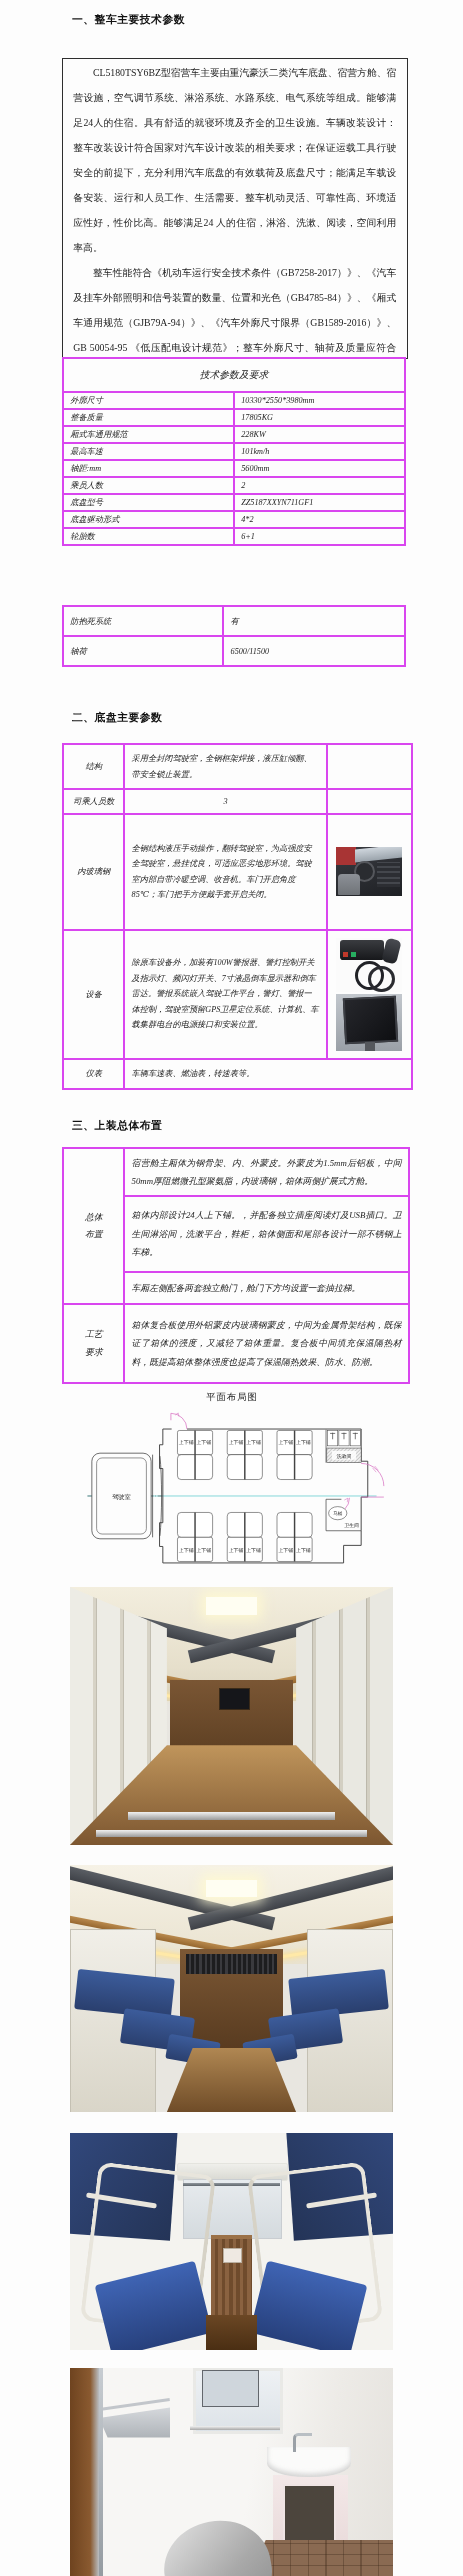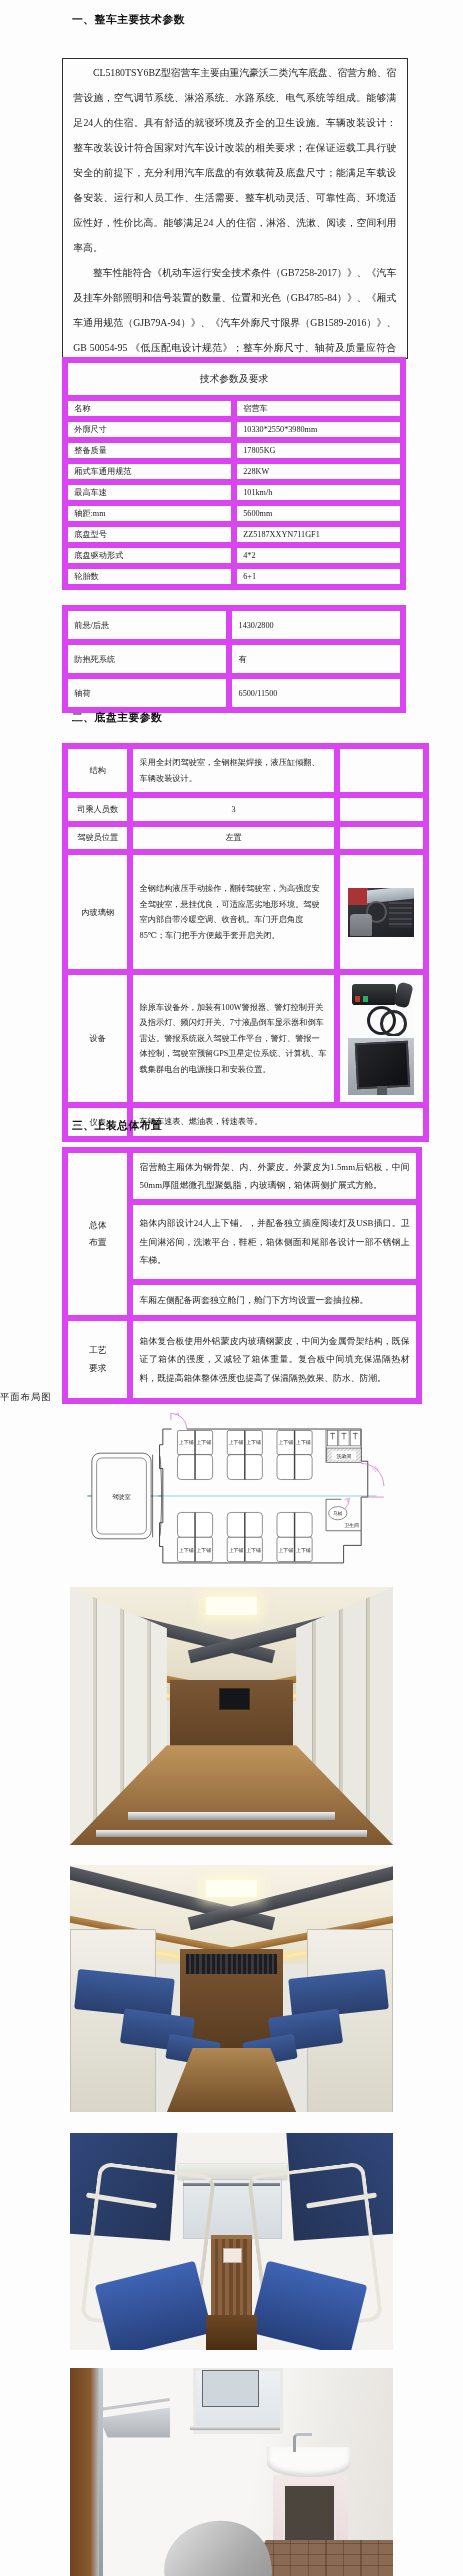--- a/index.html
+++ b/index.html
@@ -8,41 +8,41 @@
   .sec-title{position:absolute;left:72px;margin:0;font-size:10.8px;font-weight:bold;letter-spacing:0.5px;color:#111;}
   #t1{top:13.4px;} #t2{top:711px;} #t3{top:1119px;}
 
   .intro-box{position:absolute;left:62px;top:58px;width:323px;height:297px;
              border:1px solid #2e2e2e;padding:1px 10.3px;font-size:9.8px;line-height:25px;
              text-align:justify;overflow:hidden;}
   .intro-box p{margin:0;text-indent:2em;}
 
   table.tbl{position:absolute;left:62px;width:344px;border-collapse:collapse;table-layout:fixed;
             font-size:8.2px;color:#1c1c1c;}
-  table.tbl th,table.tbl td{border:6px solid #d946ef;padding:1px 6.2px;background:#fdfdfd;}
+  table.tbl th,table.tbl td{border:2px solid #d946ef;padding:1px 6.2px;background:#fdfdfd;font-style:italic;}
   #tech{top:357px;} #tech th{height:30px;font-size:9.8px;font-weight:normal;text-align:center;}
   #tech td{height:13px;} #tech td.lbl{width:146px;}
   #susp{top:605px;} #susp td{height:26px;} #susp td.lbl{width:146px;}
 
   #chassis{top:743px;font-size:8.2px;}
   #chassis td.lbl{width:47px;text-align:center;}
   #chassis td.txt{width:188px;line-height:15.5px;}
   #chassis td.img{width:71px;text-align:center;vertical-align:middle;}
   #chassis tr.r-struct td{height:41px;} #chassis tr.r-small td{height:20.6px;text-align:center;}
   #chassis tr.r-cfg td{height:112px;} #chassis tr.r-equip td{height:125px;}
   #chassis tr.r-meter td{height:26px;}
 
   #upfit{top:1147px;font-size:8.8px;}
   #upfit td.lbl{width:47px;text-align:center;}
   #upfit td.lbl .stack{display:block;width:2.3em;margin:0 auto;line-height:17.5px;}
   #upfit td.txt{width:270px;line-height:18.5px;text-align:justify;}
   #upfit tr.u1 td{height:44px;} #upfit tr.u2 td{height:72px;}
   #upfit tr.u3 td{height:28px;} #upfit tr.u4 td{height:75px;}
 
-  .plan-title{position:absolute;top:1391px;left:0;width:464px;
+  .plan-title{position:absolute;top:1391px;left:0;width:464px;text-align:center;
               font-size:9.3px;letter-spacing:1px;color:#222;}
   .plan-wrap{position:absolute;left:31px;top:1410px;width:402px;height:161px;}
 
   
   .photo{position:absolute;left:70px;width:323px;overflow:hidden;background:#e8e6e0;}
   .photo *{position:absolute;}
   #ph1{top:1587px;height:258px;} #ph2{top:1865px;height:247px;}
   #ph3{top:2133px;height:217px;} #ph4{top:2368px;height:232px;}
 
   
@@ -123,92 +123,83 @@
     <p>CL5180TSY6BZ型宿营车主要由重汽豪沃二类汽车底盘、宿营方舱、宿营设施，空气调节系统、淋浴系统、水路系统、电气系统等组成。能够满足24人的住宿。具有舒适的就寝环境及齐全的卫生设施。车辆改装设计：整车改装设计符合国家对汽车设计改装的相关要求；在保证运载工具行驶安全的前提下，充分利用汽车底盘的有效载荷及底盘尺寸；能满足车载设备安装、运行和人员工作、生活需要。整车机动灵活、可靠性高、环境适应性好，性价比高。能够满足24 人的住宿，淋浴、洗漱、阅读，空间利用率高。</p>
     <p>整车性能符合《机动车运行安全技术条件（GB7258-2017）》、《汽车及挂车外部照明和信号装置的数量、位置和光色（GB4785-84）》、《厢式车通用规范（GJB79A-94）》、《汽车外廓尺寸限界（GB1589-2016）》、GB 50054-95 《低压配电设计规范》；整车外廓尺寸、轴荷及质量应符合GB1589-2016《道路车辆外廓尺寸、轴荷及质量限值》的规定；</p>
   </div>
 
   <table class="tbl" id="tech">
     <tbody>
       <tr>
           <th colspan="2">技术参数及要求</th>
         </tr>
       <tr>
-          <td class="lbl">名称</td>
-          <td>宿营车</td>
-        </tr>
-      <tr>
           <td class="lbl">外廓尺寸</td>
           <td>10330*2550*3980mm</td>
         </tr>
       <tr>
           <td class="lbl">整备质量</td>
           <td>17805KG</td>
         </tr>
       <tr>
           <td class="lbl">厢式车通用规范</td>
           <td>228KW</td>
         </tr>
       <tr>
           <td class="lbl">最高车速</td>
           <td>101km/h</td>
         </tr>
       <tr>
           <td class="lbl">轴距:mm</td>
           <td>5600mm</td>
         </tr>
       <tr>
+          <td class="lbl">乘员人数</td>
+          <td>2</td>
+        </tr>
+      <tr>
           <td class="lbl">底盘型号</td>
           <td>ZZ5187XXYN711GF1</td>
         </tr>
       <tr>
           <td class="lbl">底盘驱动形式</td>
           <td>4*2</td>
         </tr>
       <tr>
           <td class="lbl">轮胎数</td>
           <td>6+1</td>
         </tr>
     </tbody>
   </table>
 
   <table class="tbl" id="susp">
     <tbody>
-      <tr>
-          <td class="lbl">前悬/后悬</td>
-          <td>1430/2800</td>
-        </tr>
       <tr>
           <td class="lbl">防抱死系统</td>
           <td>有</td>
         </tr>
       <tr>
           <td class="lbl">轴荷</td>
           <td>6500/11500</td>
         </tr>
     </tbody>
   </table>
 
   <h2 class="sec-title" id="t2">二、底盘主要参数</h2>
 
   <table class="tbl" id="chassis">
     <tbody>
       <tr class="r-struct">
         <td class="lbl">结构</td>
-        <td class="txt">采用全封闭驾驶室，全钢框架焊接，液压缸倾翻、车辆改装设计。</td>
+        <td class="txt">采用全封闭驾驶室，全钢框架焊接，液压缸倾翻、带安全锁止装置。</td>
         <td class="img"></td>
       </tr>
       <tr class="r-small">
         <td class="lbl">司乘人员数</td>
         <td class="txt">3</td>
-        <td class="img"></td>
-      </tr>
-      <tr class="r-small">
-        <td class="lbl">驾驶员位置</td>
-        <td class="txt">左置</td>
         <td class="img"></td>
       </tr>
       <tr class="r-cfg">
         <td class="lbl">内玻璃钢</td>
         <td class="txt">全钢结构液压手动操作，翻转驾驶室，为高强度安全驾驶室，悬挂优良，可适应恶劣地形环境。驾驶室内部自带冷暖空调、收音机。车门开启角度85℃；车门把手方便戴手套开启关闭。</td>
         <td class="img">
 
           <div style="position:relative;width:66px;height:49px;margin:0 auto;background:linear-gradient(160deg,#3a3c42,#1e2024);overflow:hidden;">
             <div style="position:absolute;left:0;top:0;width:30%;height:36%;background:#a83434;"></div>
             <div style="position:absolute;left:28%;top:0;width:72%;height:26%;background:linear-gradient(#cfd6dd,#9aa3ab);transform:skewY(-6deg);"></div>

